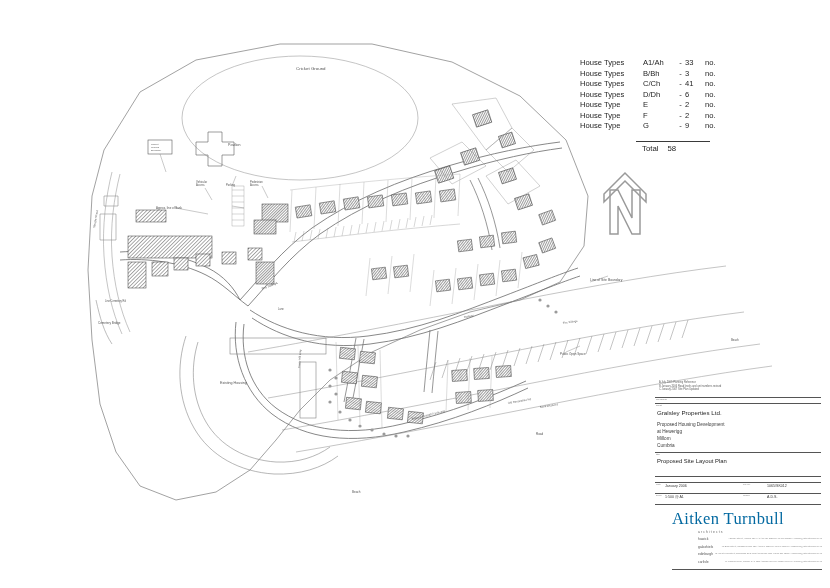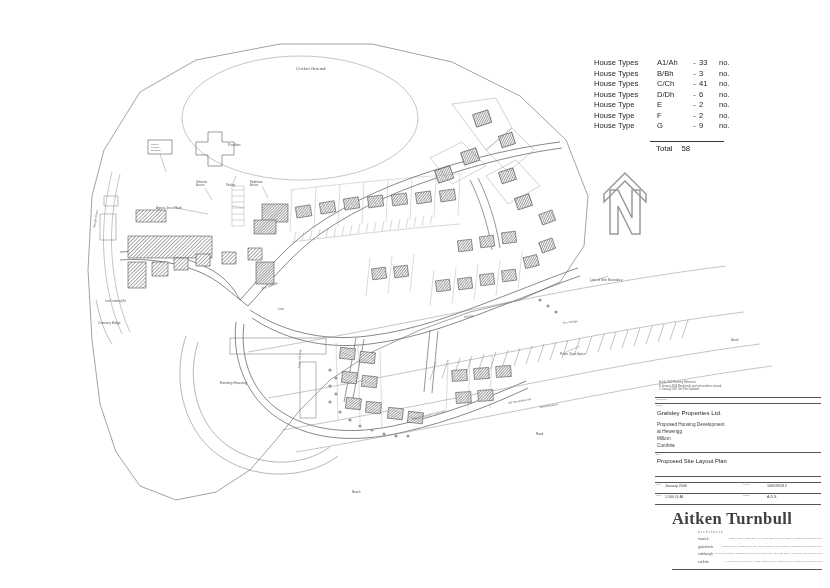--- a/index.html
+++ b/index.html
@@ -5,21 +5,21 @@
   html,body{margin:0;padding:0;background:#fff;}
   body{width:830px;height:588px;position:relative;overflow:hidden;
        font-family:"Liberation Sans",sans-serif;color:#2b2b2b;}
 
   #sheet{position:absolute;inset:0;background:#ffffff;}
 
   
   .abs{position:absolute;}
 
   
-  #schedule{position:absolute;left:594px;top:58px;width:170px;
+  #schedule{position:absolute;left:580px;top:58px;width:170px;
             font-size:7.6px;line-height:10.55px;color:#1d1d1d;}
   #schedule table{border-collapse:collapse;}
   #schedule td{padding:0;font-size:7.6px;line-height:10.55px;
                white-space:nowrap;color:#1d1d1d;}
   .c-type{width:63px;}
   .c-code{width:33px;}
   .c-dash{width:9px;text-align:center;}
   .c-qty{width:17px;text-align:left;}
   .c-unit{padding-left:3px!important;}
   #total-wrap{margin-top:9px;margin-left:56px;width:74px;}
@@ -36,21 +36,21 @@
   .tb-cap{font-size:2.5px;color:#777;}
   .tb-client{font-size:6.2px;color:#1f1f1f;line-height:8.4px;}
   .tb-proj{font-size:4.7px;color:#3a3a3a;line-height:6.6px;}
   .tb-title{font-size:5.9px;color:#1f1f1f;}
   .tb-field{font-size:3.6px;color:#3a3a3a;}
   .tb-fieldlab{font-size:2.5px;color:#888;}
 
   
   #practice{position:absolute;left:672px;top:509px;width:150px;}
   #practice-name{font-family:"Liberation Serif",serif;font-size:16.5px;
-                 color:#404040;letter-spacing:.4px;white-space:nowrap;font-weight:bold;}
+                 color:#0369a1;letter-spacing:.4px;white-space:nowrap;}
   #practice-sub{font-size:3.4px;color:#666;letter-spacing:1.1px;
                 margin-left:26px;margin-top:1px;}
   .office-row{display:flex;margin-top:3.4px;}
   .office-name{font-size:3.4px;color:#555;width:34px;margin-left:26px;}
   .office-addr{font-size:2.2px;color:#8a8a8a;line-height:2.9px;white-space:nowrap;}
   #practice-rule{border-top:.8px solid #555;margin-top:5px;width:150px;}
 
   
   #plan{position:absolute;left:0;top:0;width:830px;height:588px;}
   #plan text{font-family:"Liberation Sans",sans-serif;fill:#555;}

